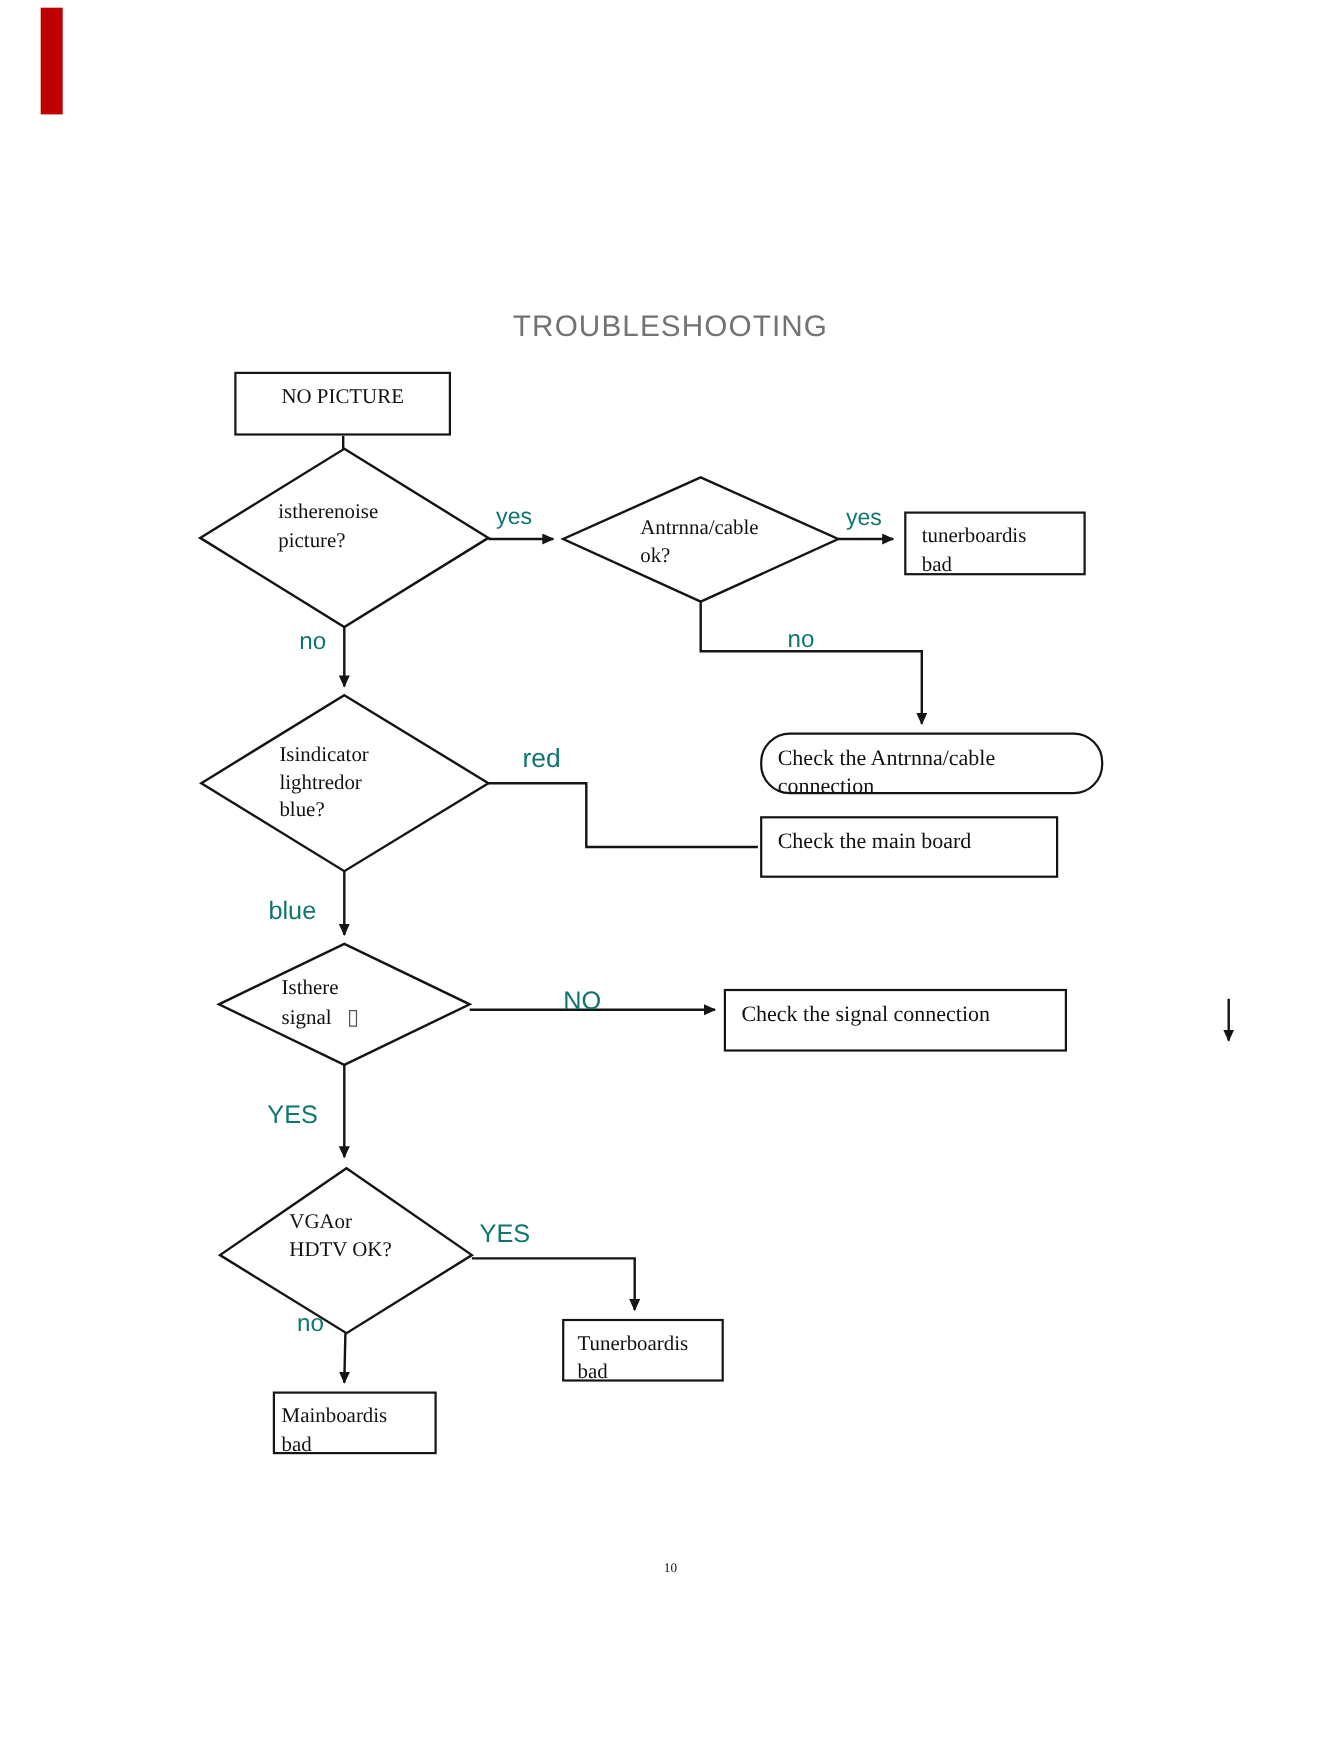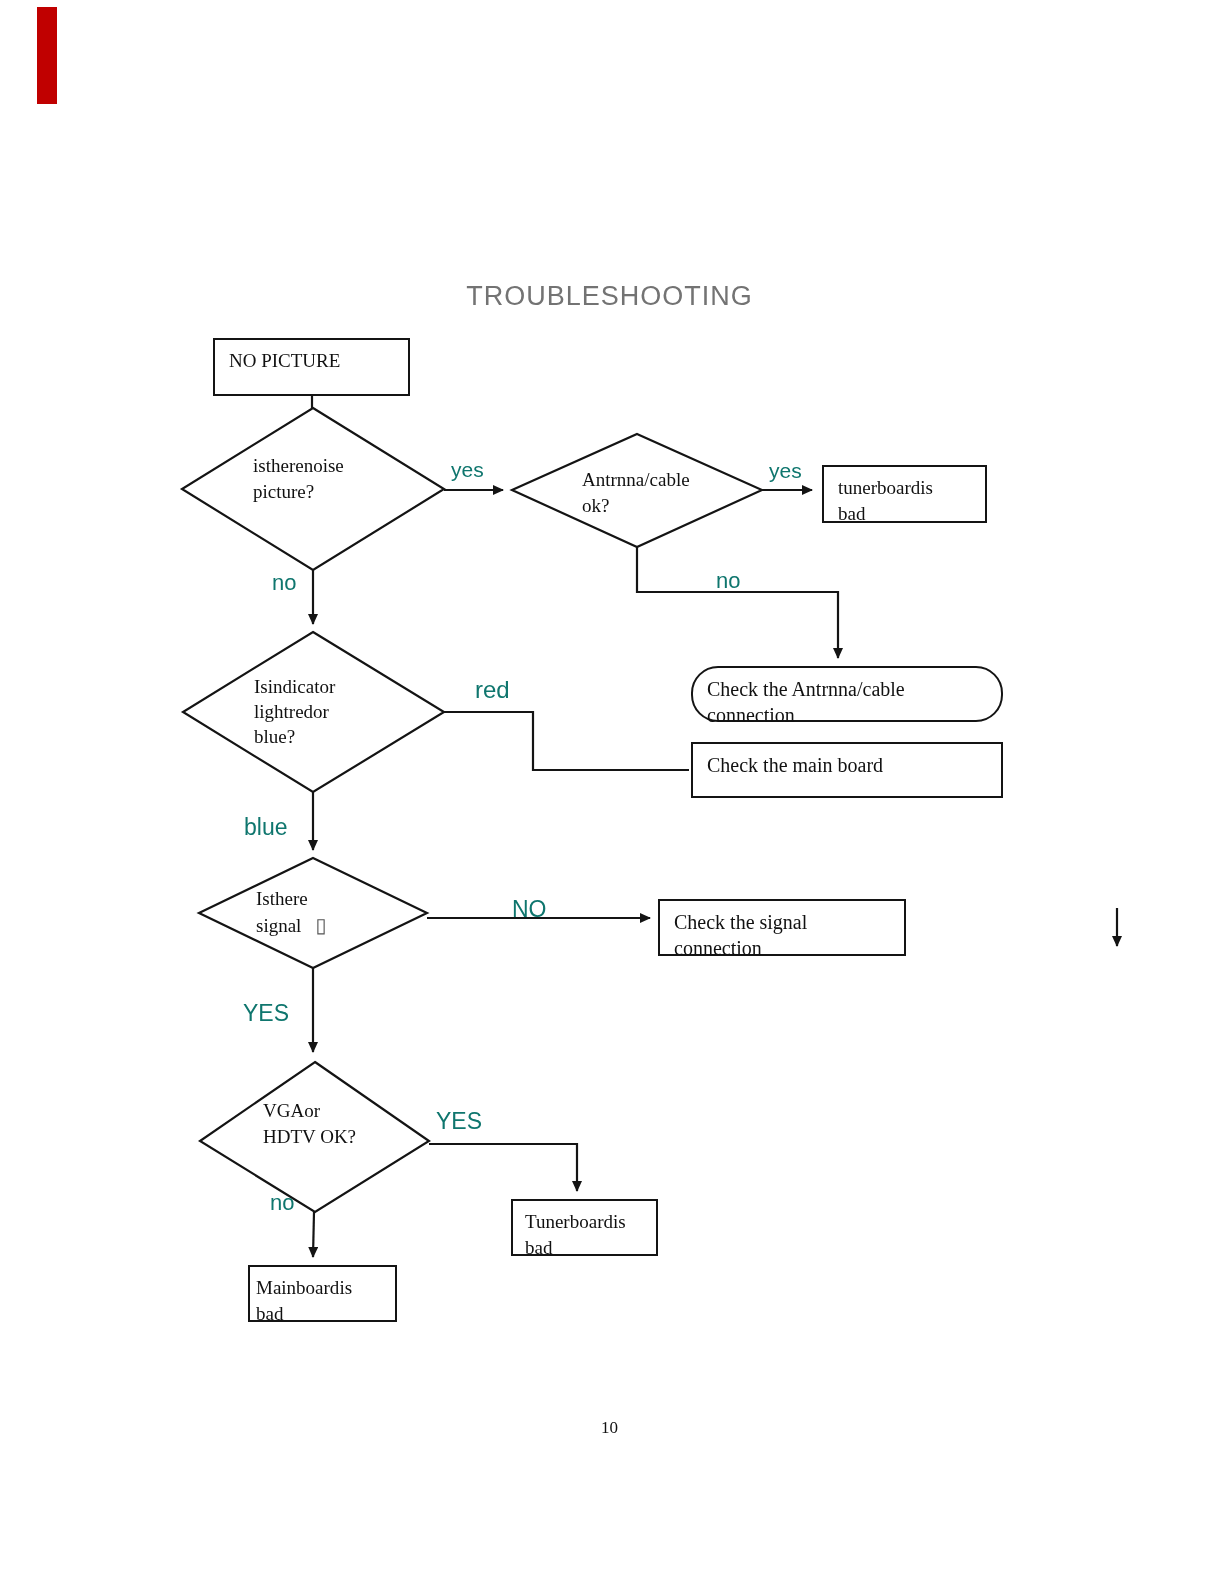--- a/index.html
+++ b/index.html
@@ -8,21 +8,21 @@
   #flow-svg{position:absolute;left:0;top:0;width:1219px;height:1582px;}
   .title{position:absolute;left:0;top:281px;width:1219px;text-align:center;
          font-family:"Liberation Sans", sans-serif;font-size:27px;letter-spacing:1px;color:#737373;}
   .box{position:absolute;border:2px solid #141414;background:#fff;box-sizing:border-box;
        font-size:19px;line-height:26px;padding:8px 14px 0 14px;}
   .box.wide{font-size:20px;}
   .dtext{position:absolute;font-size:19px;line-height:26px;}
   .spread{display:flex;justify-content:flex-start;}
   .lbl{position:absolute;font-family:"Liberation Sans", sans-serif;color:#0f766e;}
   .glyph{color:#555;margin-left:14px;font-size:20px;}
-  .pageno{position:absolute;left:0;top:1418px;width:1219px;text-align:center;font-size:17px;}
+  .pageno{position:absolute;left:0;top:1418px;width:1219px;text-align:center;font-size:12px;}
   .redmark{position:absolute;left:37px;top:7px;width:20px;height:97px;background:#c00000;}
 </style>
 </head>
 <body>
 
 <div id="page">
 
   <div class="redmark"></div>
 
   <div class="title">TROUBLESHOOTING</div>
@@ -51,42 +51,42 @@
     <g stroke="#141414" stroke-width="2.2" fill="#ffffff">
 
       <polygon points="313,408 444,489 313,570 182,489"></polygon>
       <polygon points="637,434 762,490 637,547 512,490"></polygon>
       <polygon points="313,632 444,712 313,792 183,712"></polygon>
       <polygon points="313,858 427,913 313,968 199,913"></polygon>
       <polygon points="315,1062 429,1141 315,1212 200,1141"></polygon>
     </g>
   </svg>
 
-  <div class="box" style="left:213px;top:338px;width:197px;height:58px;">
+  <div class="box" style="left:213px;top:338px;width:197px;height:58px;text-align:center;">
     <div>NO PICTURE</div>
   </div>
 
   <div class="box" style="left:822px;top:465px;width:165px;height:58px;">
     <div class="spread">
         <span>tuner</span>
         <span>board</span>
         <span>is</span>
       </div>
     <div>bad</div>
   </div>
 
   <div class="box wide" style="left:691px;top:666px;width:312px;height:56px;border-radius:27px;">
     <div>Check the Antrnna/cable connection</div>
   </div>
 
-  <div class="box wide" style="left:691px;top:742px;width:312px;height:56px;">
+  <div class="box wide" style="left:691px;top:742px;width:271px;height:56px;">
     <div>Check the main board</div>
   </div>
 
-  <div class="box wide" style="left:658px;top:899px;width:248px;height:57px;">
+  <div class="box wide" style="left:658px;top:899px;width:312px;height:57px;">
     <div>Check the signal connection</div>
   </div>
 
   <div class="box" style="left:511px;top:1199px;width:147px;height:57px;padding-left:12px;">
     <div class="spread">
         <span>Tuner</span>
         <span>board</span>
         <span>is</span>
       </div>
     <div>bad</div>

